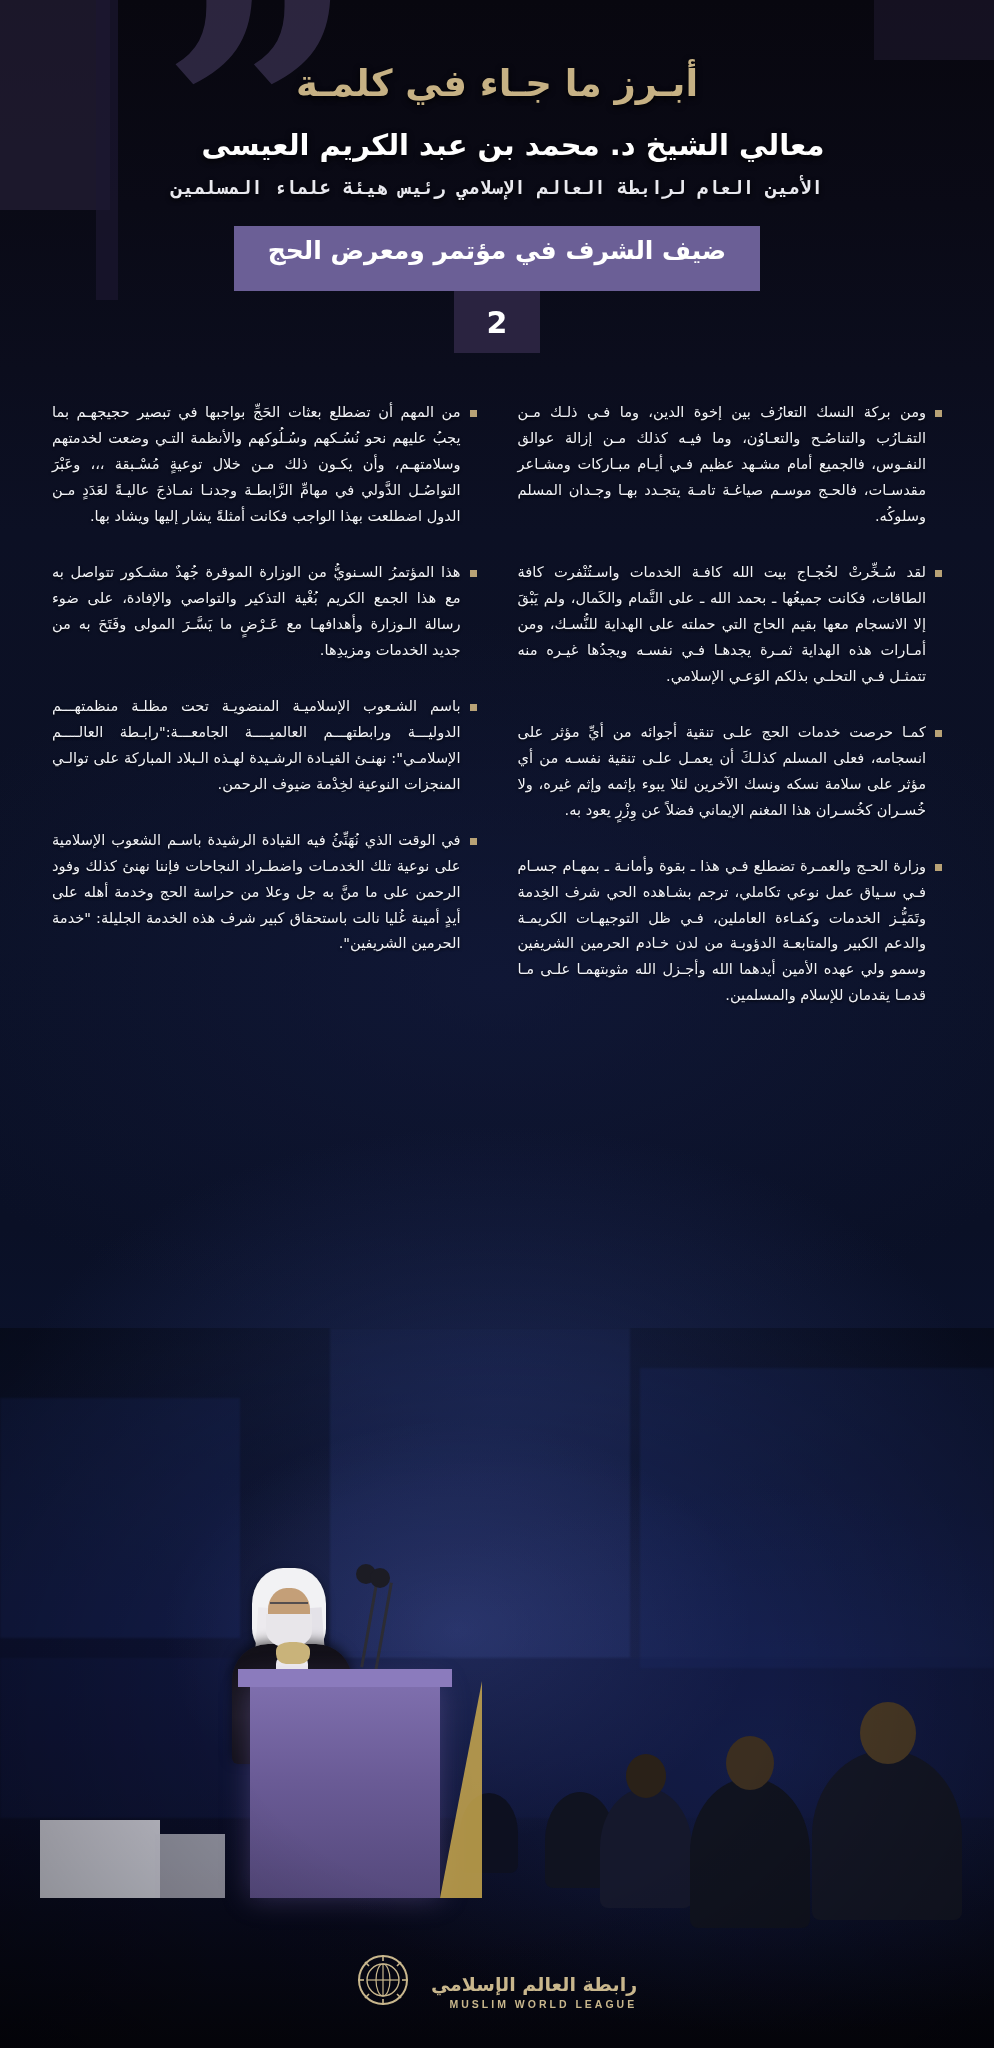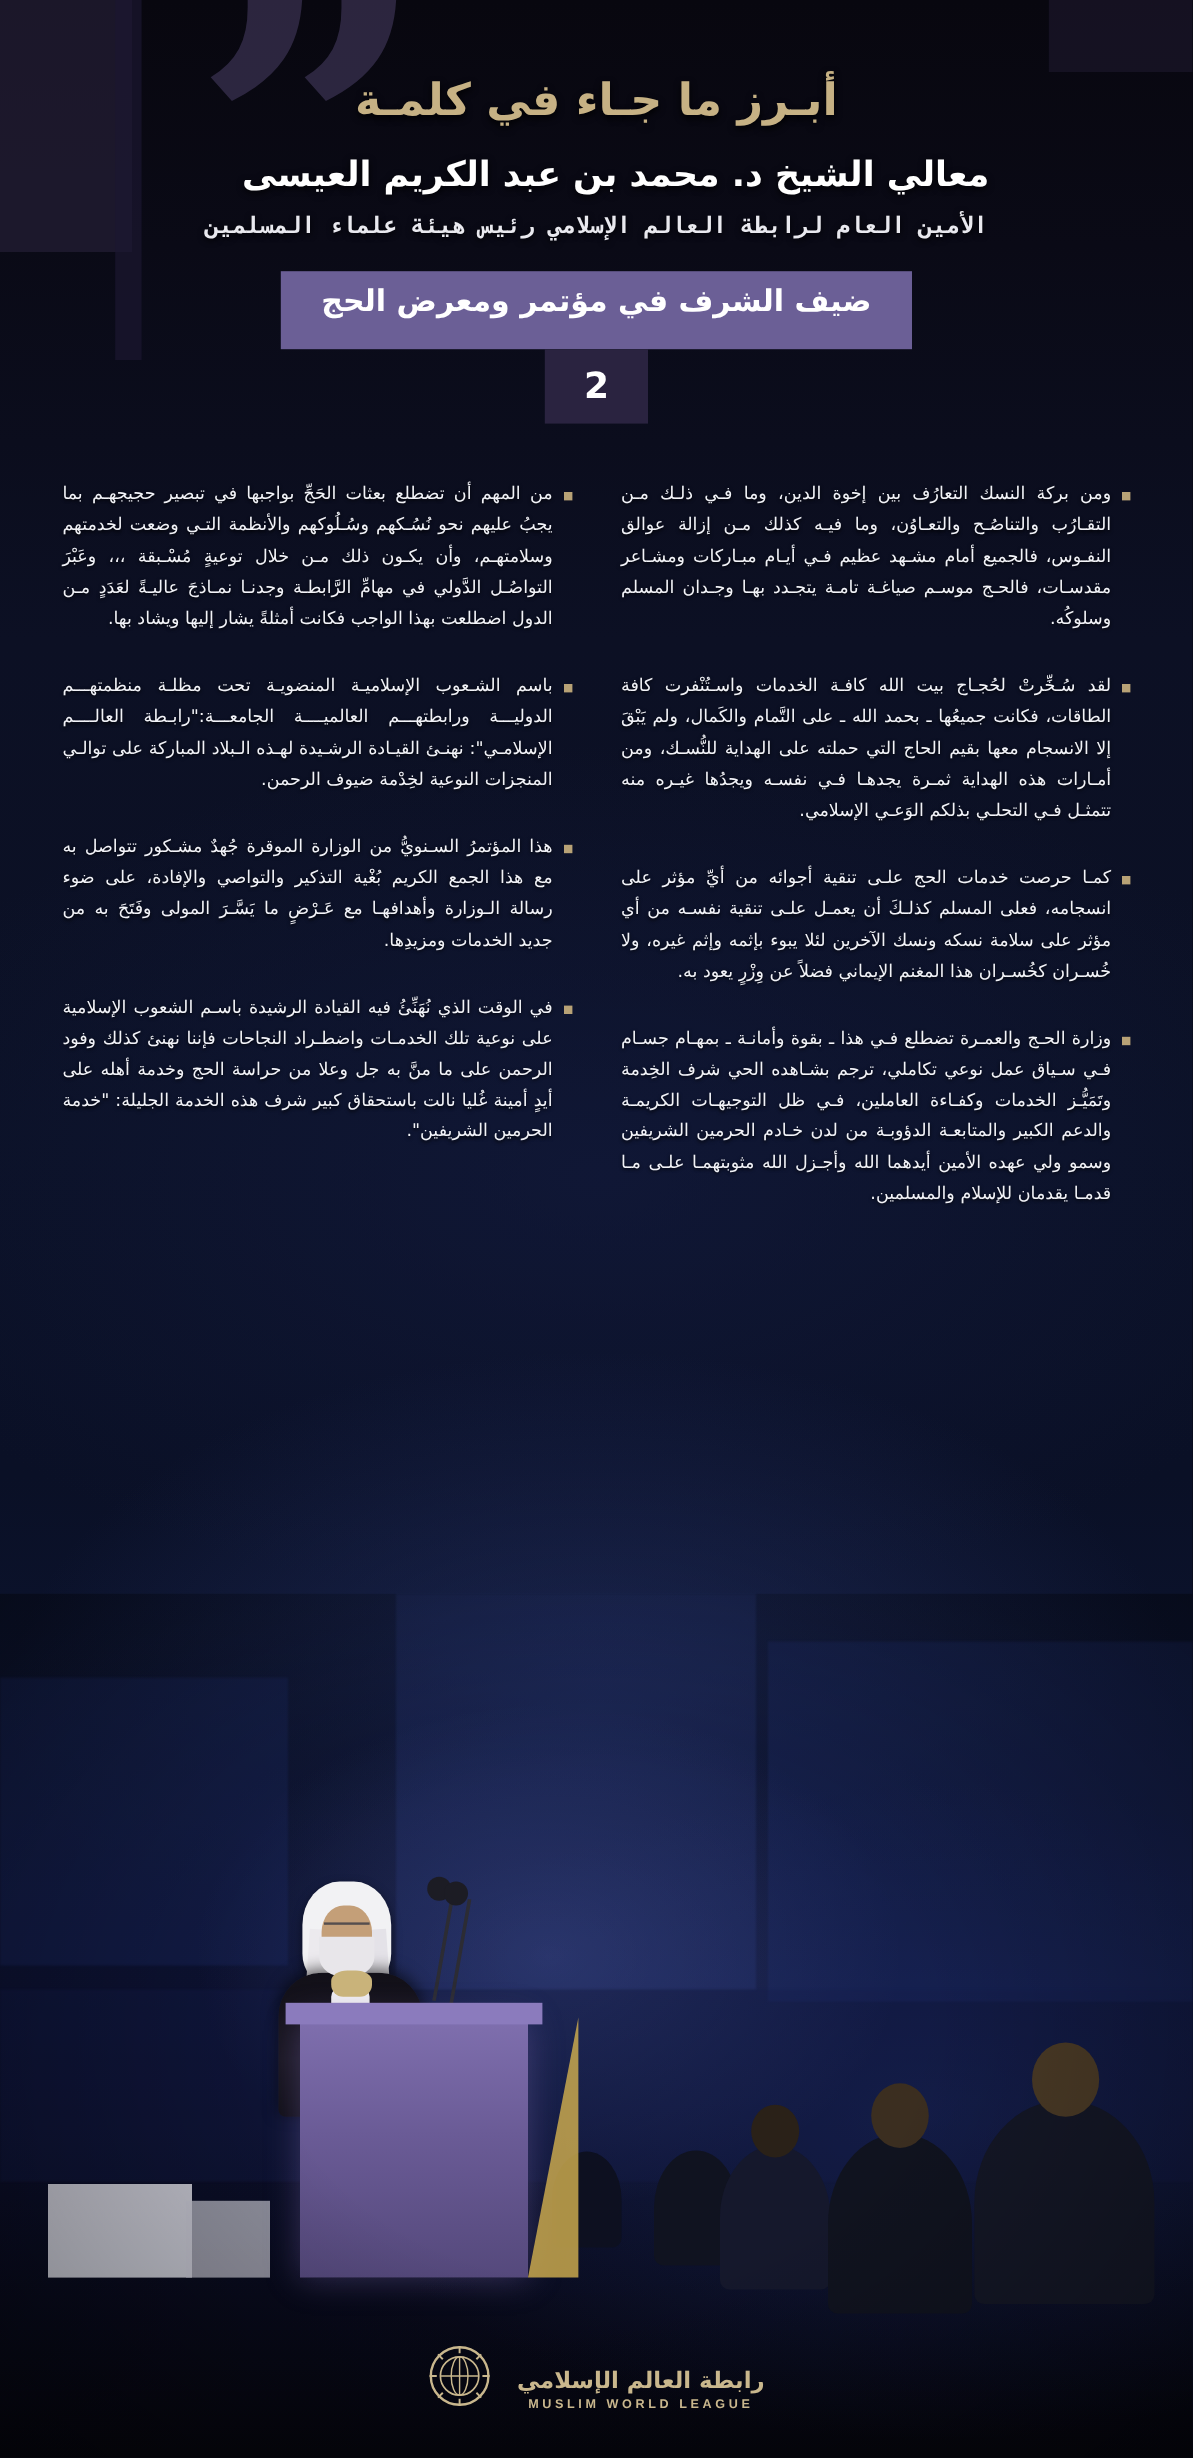--- a/index.html
+++ b/index.html
@@ -265,21 +265,21 @@
     pointer-events:none;
   }
 
   
   .footer {
     position:absolute; left:0; right:0; bottom:38px;
     z-index:10;
     display:flex; align-items:center; justify-content:center; gap:22px;
   }
   .logo-ar {
-    display:flex; flex-direction:column; align-items:center; gap:3px;margin-top:24px;
+    display:flex; flex-direction:column; gap:3px;margin-top:24px;
   }
   .logo-ar-top {
     font-size:19px; font-weight:700; color:#c9b78d; letter-spacing:1px;
   }
   .logo-ar-bot {
     font-size:10.5px; font-weight:700; color:#c9b78d; letter-spacing:3px;
     font-family:Liberation Sans, sans-serif;
   }
   .logo-emblem { width:52px; height:52px; position:relative; }
 </style>
@@ -309,25 +309,25 @@
 
   <div class="content">
 
     <div class="col">
       <div class="bullet-item">
         <span class="bullet-dot"></span>
         <span class="bullet-text">من المهم أن تضطلع بعثات الحَجِّ بواجبها في تبصير حجيجهـم بما يجبُ عليهم نحو نُسُـكهم وسُـلُوكهم والأنظمة التـي وضعت لخدمتهم وسلامتهـم، وأن يكـون ذلك مـن خلال توعيةٍ مُسْـبقة ،،، وعَبْرَ التواصُـل الدَّولي في مهامِّ الرَّابطـة وجدنـا نمـاذجَ عاليـةً لعَدَدٍ مـن الدول اضطلعت بهذا الواجب فكانت أمثلةً يشار إليها ويشاد بها.</span>
       </div>
       <div class="bullet-item">
         <span class="bullet-dot"></span>
+        <span class="bullet-text">هذا المؤتمرُ السـنويُّ من الوزارة الموقرة جُهدٌ مشـكور تتواصل به مع هذا الجمع الكريم بُغْية التذكير والتواصي والإفادة، على ضوء رسالة الـوزارة وأهدافهـا مع عَـرْضٍ ما يَسَّـرَ المولى وفَتَحَ به من جديد الخدمات ومزيدِها.</span>
+      </div>
+      <div class="bullet-item">
+        <span class="bullet-dot"></span>
         <span class="bullet-text">باسم الشـعوب الإسلاميـة المنضويـة تحت مظلـة منظمتهـــم الدوليـــة ورابطتهـــم العالميــــة الجامعـــة:"رابـطة العالــــم الإسلامـي": نهنـئ القيـادة الرشـيدة لهـذه الـبلاد المباركة على توالـي المنجزات النوعية لخِدْمة ضيوف الرحمن.</span>
-      </div>
-      <div class="bullet-item">
-        <span class="bullet-dot"></span>
-        <span class="bullet-text">هذا المؤتمرُ السـنويُّ من الوزارة الموقرة جُهدٌ مشـكور تتواصل به مع هذا الجمع الكريم بُغْية التذكير والتواصي والإفادة، على ضوء رسالة الـوزارة وأهدافهـا مع عَـرْضٍ ما يَسَّـرَ المولى وفَتَحَ به من جديد الخدمات ومزيدِها.</span>
       </div>
       <div class="bullet-item">
         <span class="bullet-dot"></span>
         <span class="bullet-text">في الوقت الذي نُهَنِّئُ فيه القيادة الرشيدة باسـم الشعوب الإسلامية على نوعية تلك الخدمـات واضطـراد النجاحات فإننا نهنئ كذلك وفود الرحمن على ما منَّ به جل وعلا من حراسة الحج وخدمة أهله على أيدٍ أمينة غُليا نالت باستحقاق كبير شرف هذه الخدمة الجليلة: "خدمة الحرمين الشريفين".</span>
       </div>
     </div>
 
     <div class="col" style="order:-1">
       <div class="bullet-item">
         <span class="bullet-dot"></span>

